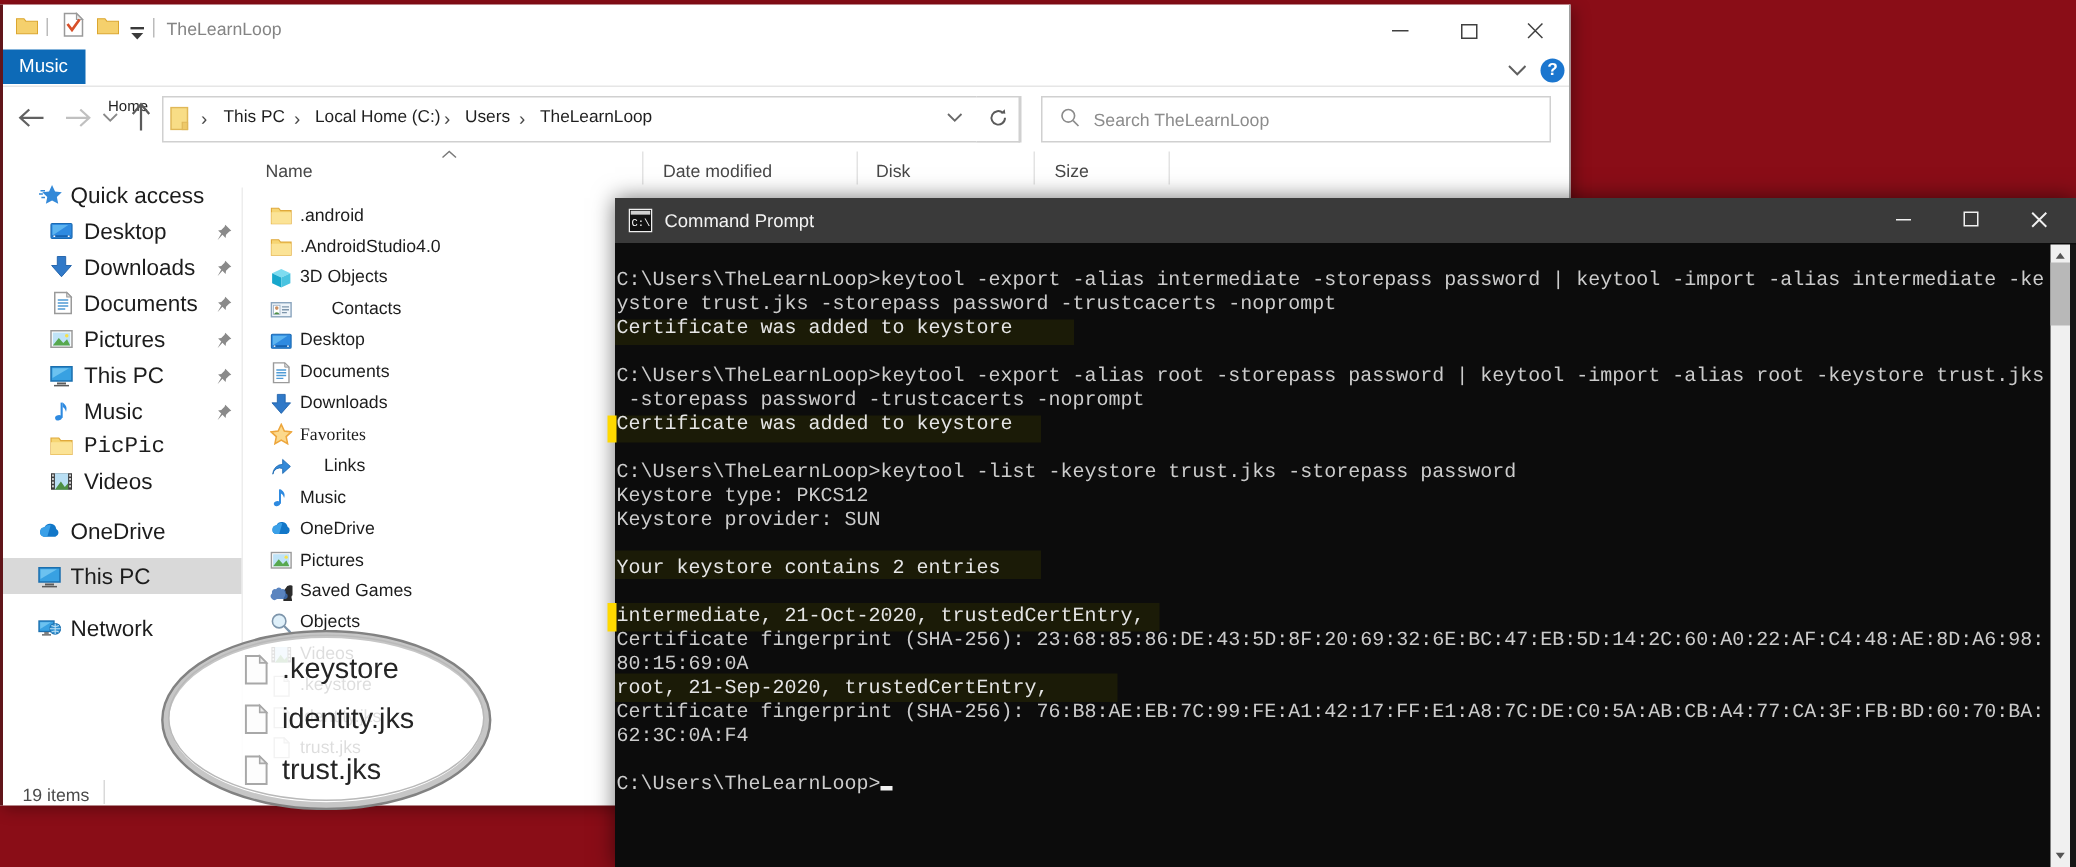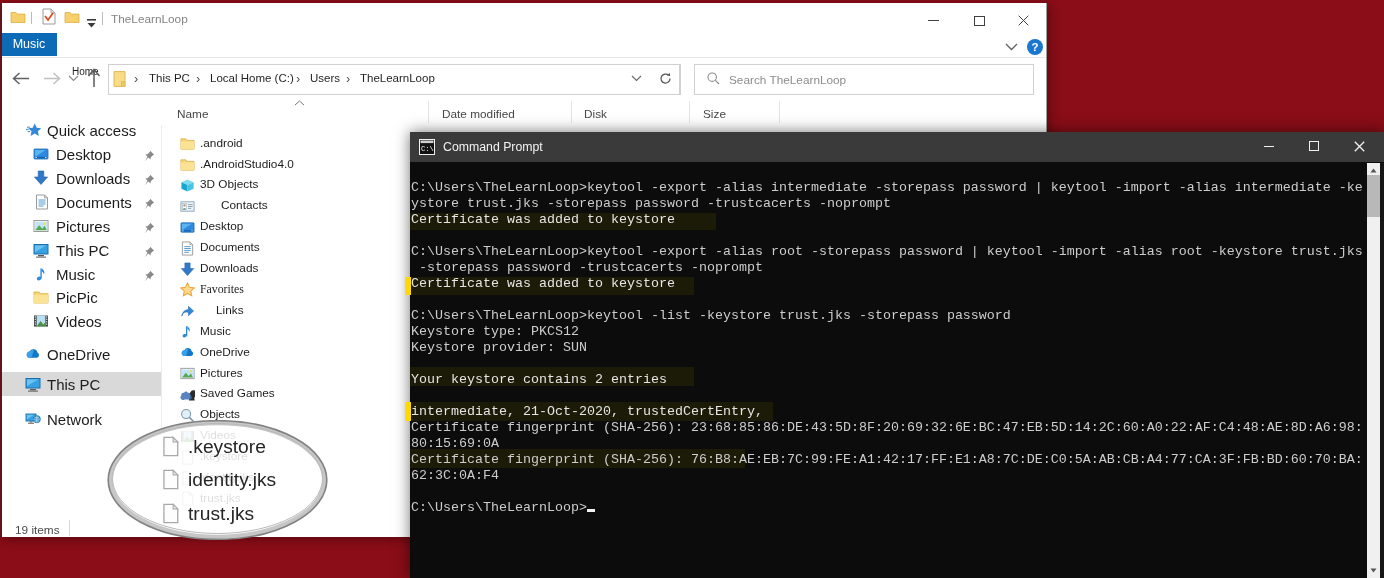--- a/index.html
+++ b/index.html
@@ -193,21 +193,21 @@
           <path d="M7.8 2.4 C10 4.1 11 5.6 10 8.6 C9.5 6.7 8.9 6 7.8 5.4 Z" fill="#2e8ae0"></path>
         </svg></div>
       <div class="abs navtxt" style="left:56px;top:262.5px;">Music</div>
       <div class="abs" style="left:144px;top:264.5px;"><svg width="11" height="12" viewBox="0 0 11 12">
           <path d="M6.2 .8 L10.2 4.8 L8.9 5.3 L6.7 7.5 L6.4 9.6 L4.3 7.5 L1 11.2 L3.5 6.7 L1.4 4.6 L3.5 4.3 L5.7 2.1 Z" fill="#8a8a8a"></path>
         </svg></div>
       <div class="abs" style="left:33px;top:286px;"><svg width="16" height="16" viewBox="0 0 16 16">
           <path d="M1 3 h5.2 l1.3 1.7 H15 V14 H1 Z" fill="#f6d573" stroke="#dfa93c" stroke-width=".8"></path>
           <path d="M1 5.8 H15 V14 H1 Z" fill="#fbe396"></path>
         </svg></div>
-      <div class="abs navtxt" style="left:56px;top:286px;">PicPic</div>
+      <div class="abs navtxt" style="left:56px;top:286px;font-family:Liberation Mono, monospace;">PicPic</div>
       <div class="abs" style="left:33px;top:310px;"><svg width="16" height="16" viewBox="0 0 16 16">
           <rect x="1" y="2.5" width="14" height="11" fill="#3a3a3a"></rect>
           <rect x="3.6" y="2.5" width="8.8" height="11" fill="#b9dff4"></rect>
           <path d="M3.6 13.5 l4 -5.5 2.6 3.6 2.2 -2.4 V13.5 Z" fill="#4d8f44"></path>
           <rect x="1.7" y="3.3" width="1.2" height="1.4" fill="#ddd"></rect>
           <rect x="1.7" y="5.7" width="1.2" height="1.4" fill="#ddd"></rect>
           <rect x="1.7" y="8.1" width="1.2" height="1.4" fill="#ddd"></rect>
           <rect x="1.7" y="10.5" width="1.2" height="1.4" fill="#ddd"></rect>
           <rect x="13.1" y="3.3" width="1.2" height="1.4" fill="#ddd"></rect>
           <rect x="13.1" y="5.7" width="1.2" height="1.4" fill="#ddd"></rect>
@@ -398,20 +398,21 @@
 
 C:\Users\TheLearnLoop&gt;keytool -list -keystore trust.jks -storepass password
 Keystore type: PKCS12
 Keystore provider: SUN
 
 <span class="hl">Your keystore contains 2 entries</span>
 
 <span class="hl">intermediate, 21-Oct-2020, trustedCertEntry,</span>
 Certificate fingerprint (SHA-256): 23:68:85:86:DE:43:5D:8F:20:69:32:6E:BC:47:EB:5D:14:2C:60:A0:22:AF:C4:48:AE:8D:A6:98:
 80:15:69:0A
+<span class="hl">root, 21-Sep-2020, trustedCertEntry,</span>
 Certificate fingerprint (SHA-256): 76:B8:AE:EB:7C:99:FE:A1:42:17:FF:E1:A8:7C:DE:C0:5A:AB:CB:A4:77:CA:3F:FB:BD:60:70:BA:
 62:3C:0A:F4
 
 C:\Users\TheLearnLoop&gt;<span style="display:inline-block;width:8.5px;height:3.5px;background:#f2f2f2;vertical-align:-1.5px;"></span>
 </div>
 
   <div class="abs" style="left:957px;top:31px;width:13px;height:415px;background:#f0f0f0;">
     <svg class="abs" style="left:3px;top:5px;" width="7" height="5" viewBox="0 0 7 5">
       <path d="M0.5 4.5 L3.5 0.5 L6.5 4.5 Z" fill="#555"></path>
     </svg>

